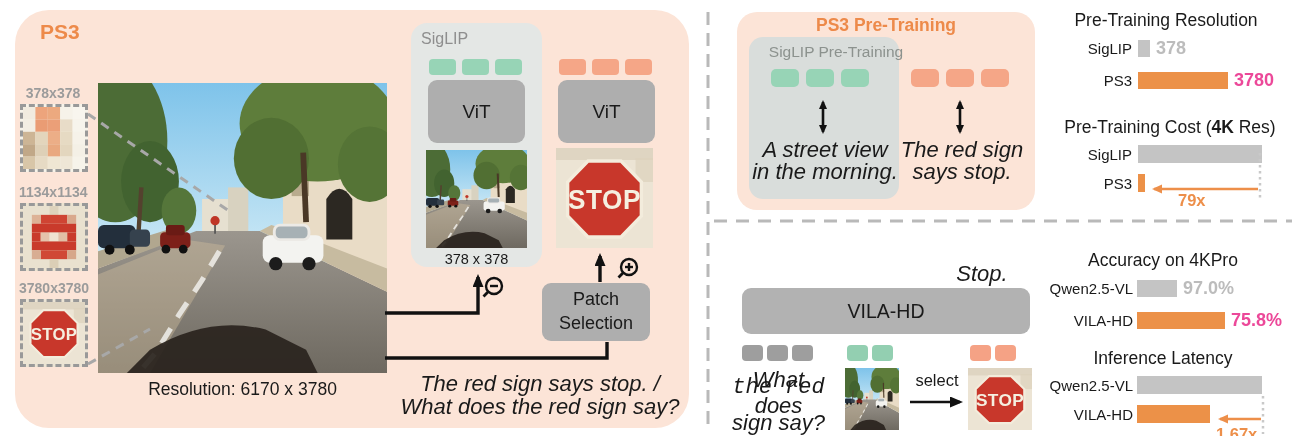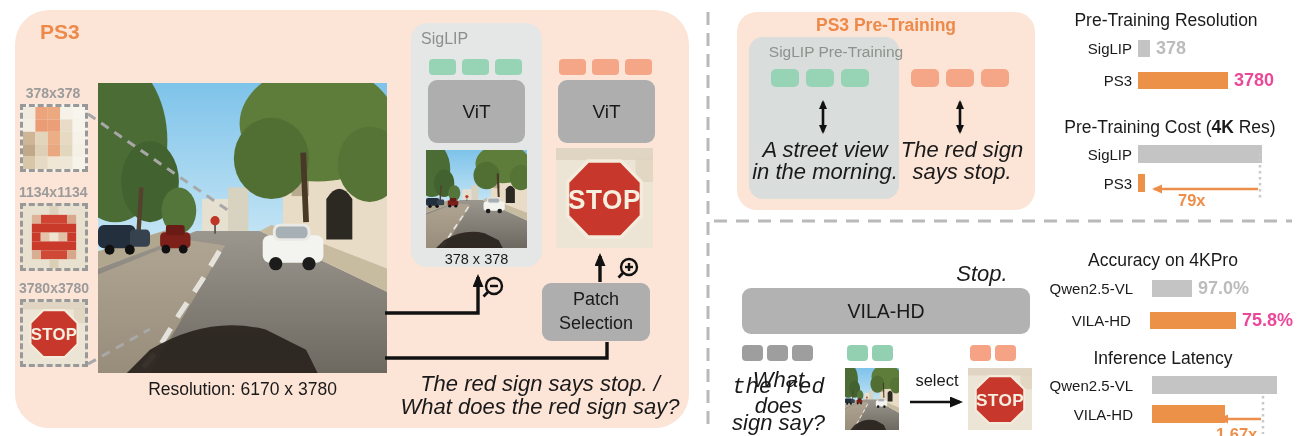--- a/index.html
+++ b/index.html
@@ -31,21 +31,21 @@
   .ital{font-style:italic;font-size:22px;text-align:center;}
   .pt-title{font-size:17.5px;font-weight:bold;color:#ed8a4a;text-align:center;}
   .pt-boxlabel{font-size:15.5px;color:#8c928e;text-align:center;}
   .vila{display:flex;align-items:center;justify-content:center;font-size:19.5px;
         background:#b2b2b2;border-radius:9px;}
   .chart{position:absolute;}
   .ctitle{font-size:17.5px;text-align:center;margin-bottom:7px;white-space:nowrap;}
   .crow{display:flex;align-items:center;margin-bottom:11px;}
   .clabel{font-size:15px;text-align:right;margin-right:6px;white-space:nowrap;}
   .w96 .clabel{width:96px;}
-  .w100 .clabel{width:100px;margin-right:19px;}
+  .w100 .clabel{width:100px;margin-right:4px;}
   .cbar{height:17px;display:inline-block;}
   .cbar.tall{height:18px;}
   .cval{font-size:18px;font-weight:bold;margin-left:6px;}
   .cval.gray{color:#bcbcbc;}
   .cval.orange{color:#ec4899;}
   .annot{position:absolute;font-size:16.5px;font-weight:bold;color:#ed8f4a;}
   .blurry{filter:blur(0.6px);}
   .blur-sm{filter:blur(0.4px);}
   .photo-frame svg{display:block;}
   svg.fit{display:block;width:100%;height:100%;}

